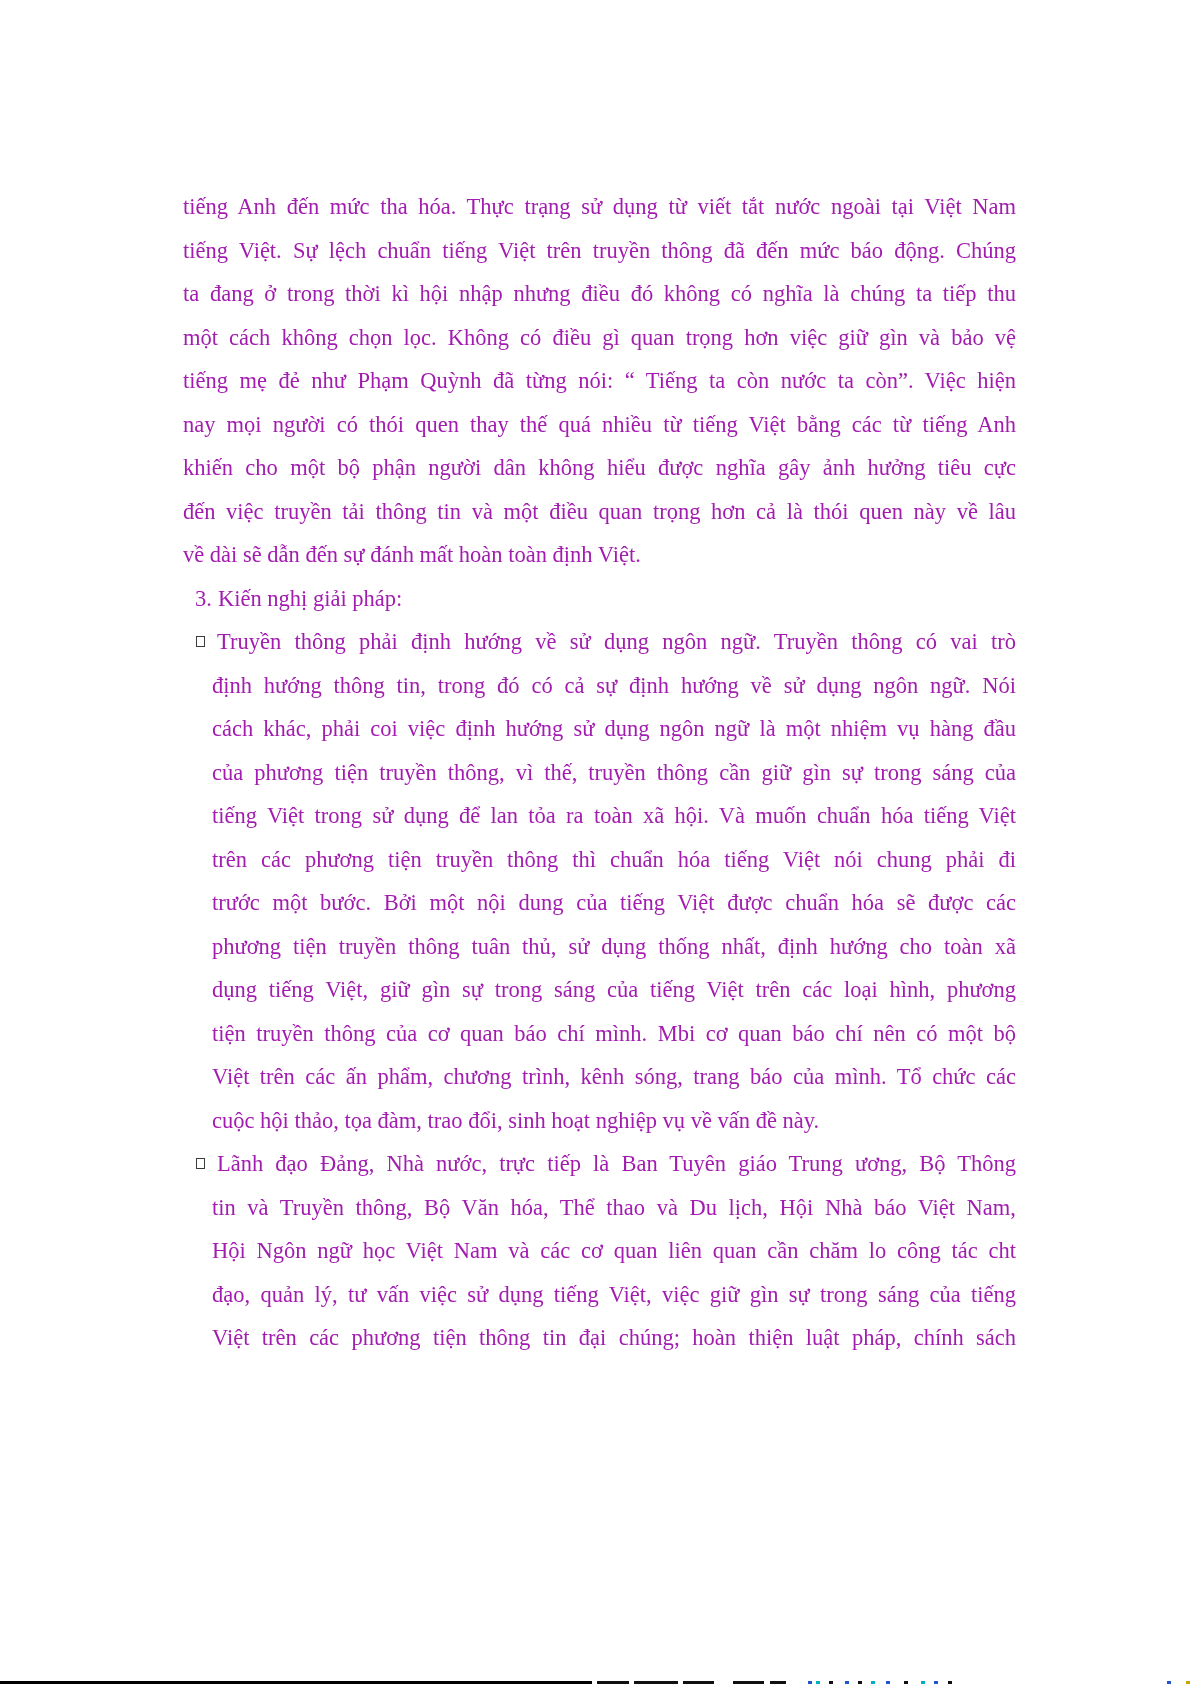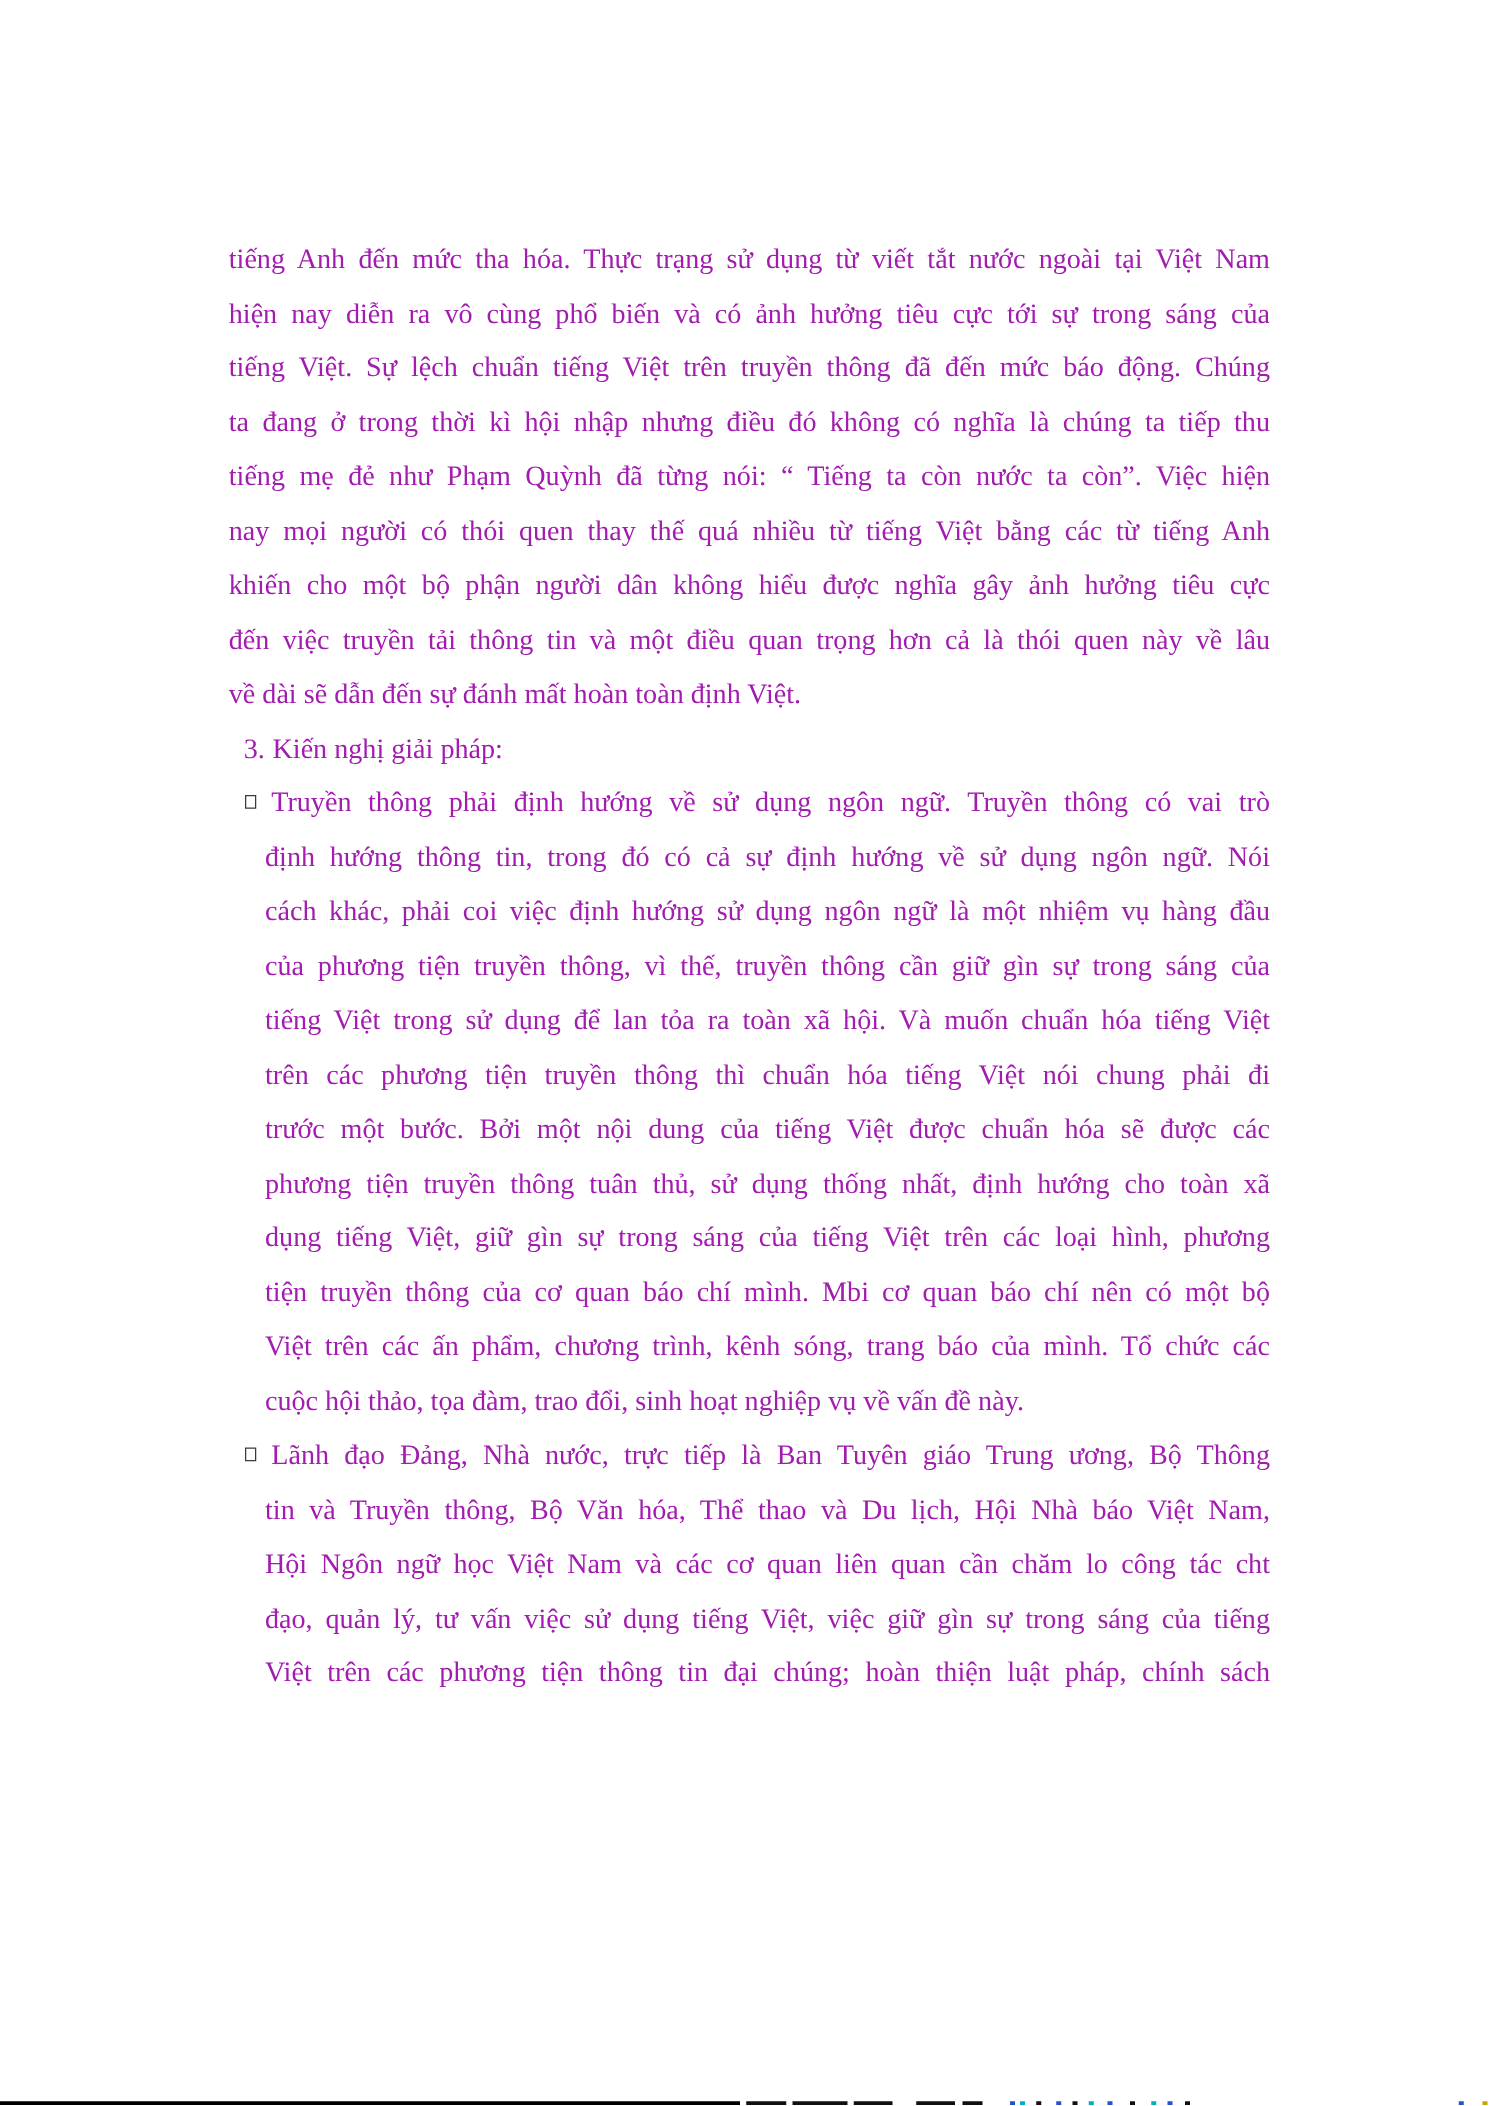--- a/index.html
+++ b/index.html
@@ -54,23 +54,23 @@
   .strip-seg { height: 3px; }
   .strip-dot { width: 4px; height: 3px; }
 </style>
 </head>
 <body>
 
 <div class="page">
   <div class="content">
       <div class="block paragraph">
         <div class="line">tiếng Anh đến mức tha hóa. Thực trạng sử dụng từ viết tắt nước ngoài tại Việt Nam</div>
-        <div class="line">hiện nay diễn ra vô cùng phổ biến và có ảnh hưởng tiêu cực tới sự trong sáng của</div>
         <div class="line">tiếng Việt.  Sự lệch chuẩn tiếng Việt trên truyền thông đã đến mức báo động. Chúng</div>
         <div class="line">ta đang ở trong thời kì hội nhập nhưng điều đó không có nghĩa là chúng ta tiếp thu</div>
+        <div class="line">một cách không chọn lọc. Không có điều gì quan trọng hơn việc giữ gìn và bảo vệ</div>
         <div class="line">tiếng mẹ đẻ như Phạm Quỳnh đã từng nói: “ Tiếng ta còn nước ta còn”. Việc hiện</div>
         <div class="line">nay mọi người có thói quen thay thế quá nhiều từ tiếng Việt bằng các từ tiếng Anh</div>
         <div class="line">khiến cho một bộ phận người dân không hiểu được nghĩa gây ảnh hưởng tiêu cực</div>
         <div class="line">đến việc truyền tải thông tin và một điều quan trọng hơn cả là thói quen này về lâu</div>
         <div class="line lastline">về dài sẽ dẫn đến sự đánh mất hoàn toàn định Việt.</div>
       </div>
       <div class="block heading">
         <div class="line lastline"><span class="num-marker">3.</span><span class="heading-text">Kiến nghị giải pháp:</span></div>
       </div>
       <div class="block bullet">

